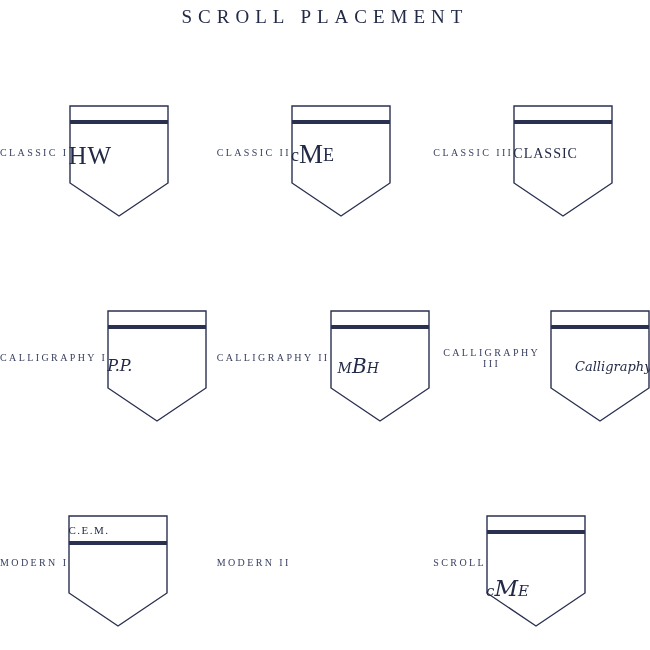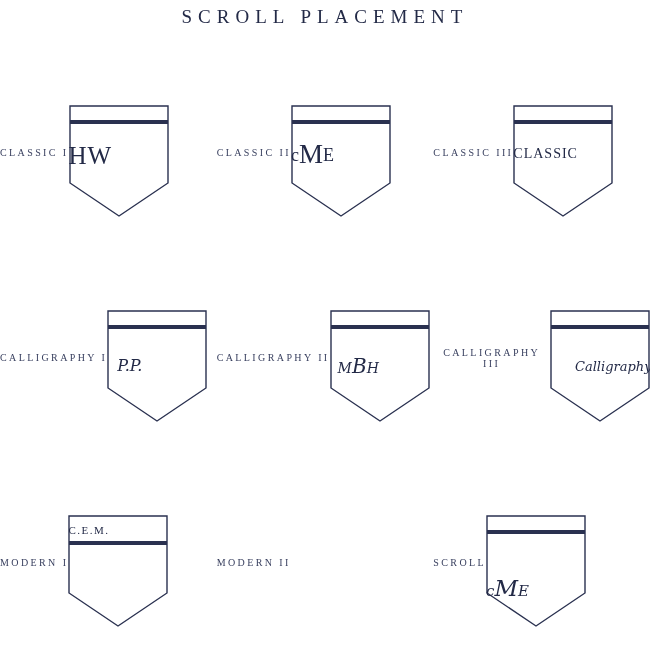--- a/index.html
+++ b/index.html
@@ -90,21 +90,20 @@
     font-family: "Liberation Serif", serif;
     font-size: 14px;
     letter-spacing: 1px;
   }
   .m-calli1 {
     top: 48px;
     font-family: "DejaVu Serif", serif;
     font-style: italic;
     font-size: 16px;
     letter-spacing: 0px;
-    margin-left: 10px;
   }
   .m-calli2 {
     top: 46px;
     font-family: "DejaVu Serif", serif;
     font-style: italic;
     font-size: 14px;
     letter-spacing: 0px;
     margin-left: 8px;
   }
   .m-calli2 .big {

